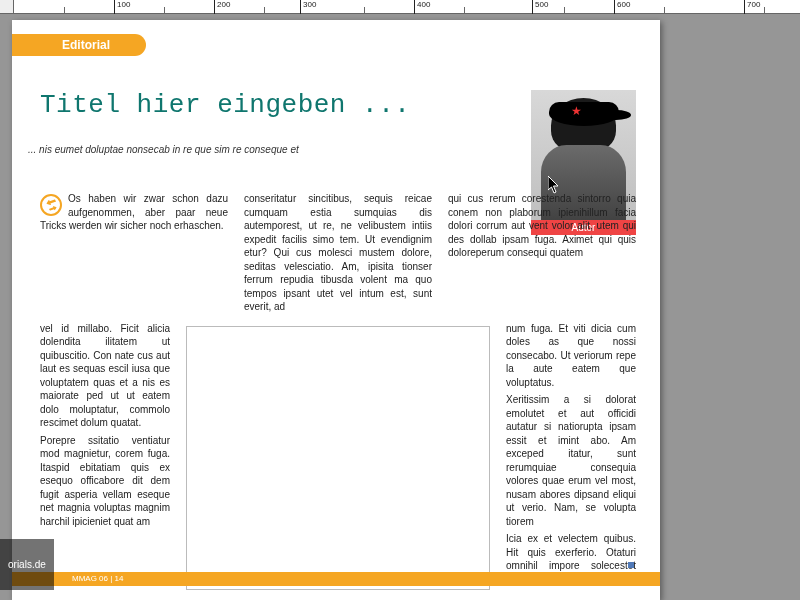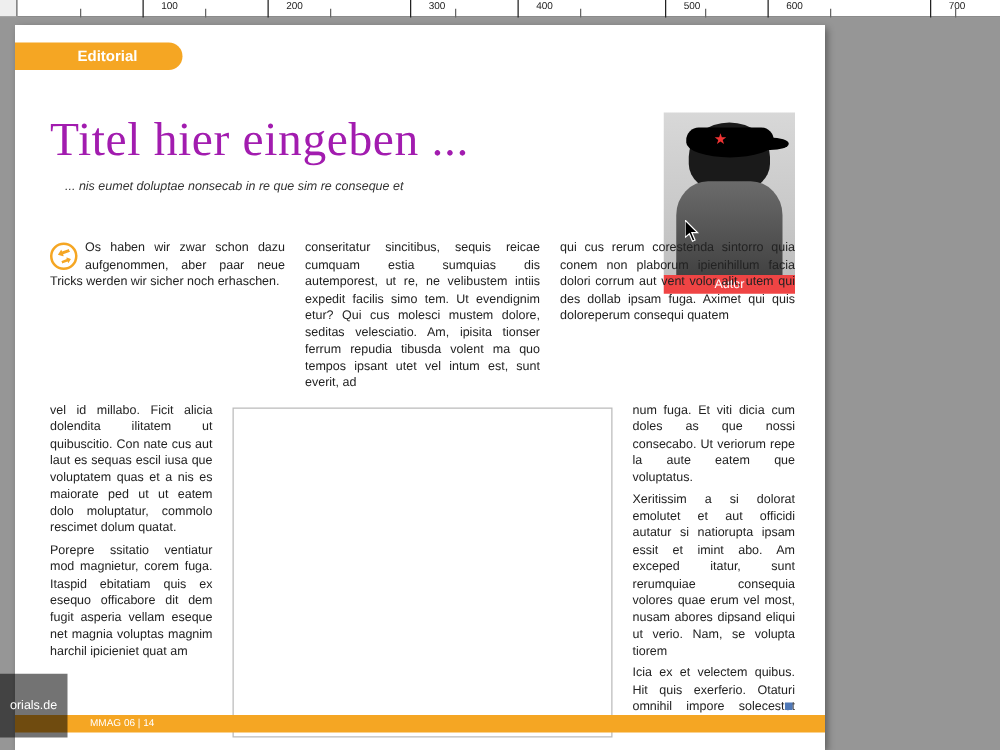--- a/index.html
+++ b/index.html
@@ -27,21 +27,21 @@
     width: 14px; height: 14px;
     border-right: 1px solid #666;
     background: #eee;
     flex-shrink: 0;
   }
   .ruler .tick {
     position: absolute;
     top: 0;
     height: 14px;
     border-left: 1px solid #222;
-    padding-left: 14px;
+    padding-left: 2px;
     line-height: 10px;
   }
   .ruler .minor {
     position: absolute;
     top: 7px;
     height: 7px;
     border-left: 1px solid #666;
   }
   .page-wrap {
     position: absolute;
@@ -58,29 +58,29 @@
     background: #f5a623;
     color: #fff;
     font-weight: bold;
     font-size: 12px;
     padding: 4px 36px 4px 50px;
     border-radius: 0 12px 12px 0;
   }
   .title {
     position: absolute;
     top: 70px; left: 28px;
-    color: #a21caf;
-    font-size: 38px;
+    color: #0f766e;
+    font-size: 26px;
     font-weight: 300;
-    font-family: Liberation Serif, serif;
+    font-family: Liberation Mono, monospace;
     letter-spacing: 0.5px;
   }
   .subtitle {
     position: absolute;
-    top: 124px; left: 40px;
+    top: 124px; left: 16px;
     font-style: italic;
     font-size: 10px;
     color: #333;
   }
   .author-box {
     position: absolute;
     top: 70px; right: 24px;
     width: 105px;
     text-align: center;
   }
@@ -239,21 +239,21 @@
     background: #5079b8;
   }
 </style>
 </head>
 <body>
 
 <div class="ruler">
   <div class="ruler-origin"></div>
 <div class="tick" style="left: 114px;">100</div>
     <div class="tick" style="left: 214px;">200</div>
-    <div class="tick" style="left: 328px; text-align: center;">300</div>
+    <div class="tick" style="left: 300px; text-align: center;">300</div>
     <div class="tick" style="left: 414px;">400</div>
     <div class="tick" style="left: 532px;">500</div>
     <div class="tick" style="left: 614px;">600</div>
     <div class="tick" style="left: 744px;">700</div>
     <div class="minor" style="left: 64px;"></div>
     <div class="minor" style="left: 164px;"></div>
     <div class="minor" style="left: 264px;"></div>
     <div class="minor" style="left: 364px;"></div>
     <div class="minor" style="left: 464px;"></div>
     <div class="minor" style="left: 564px;"></div>

